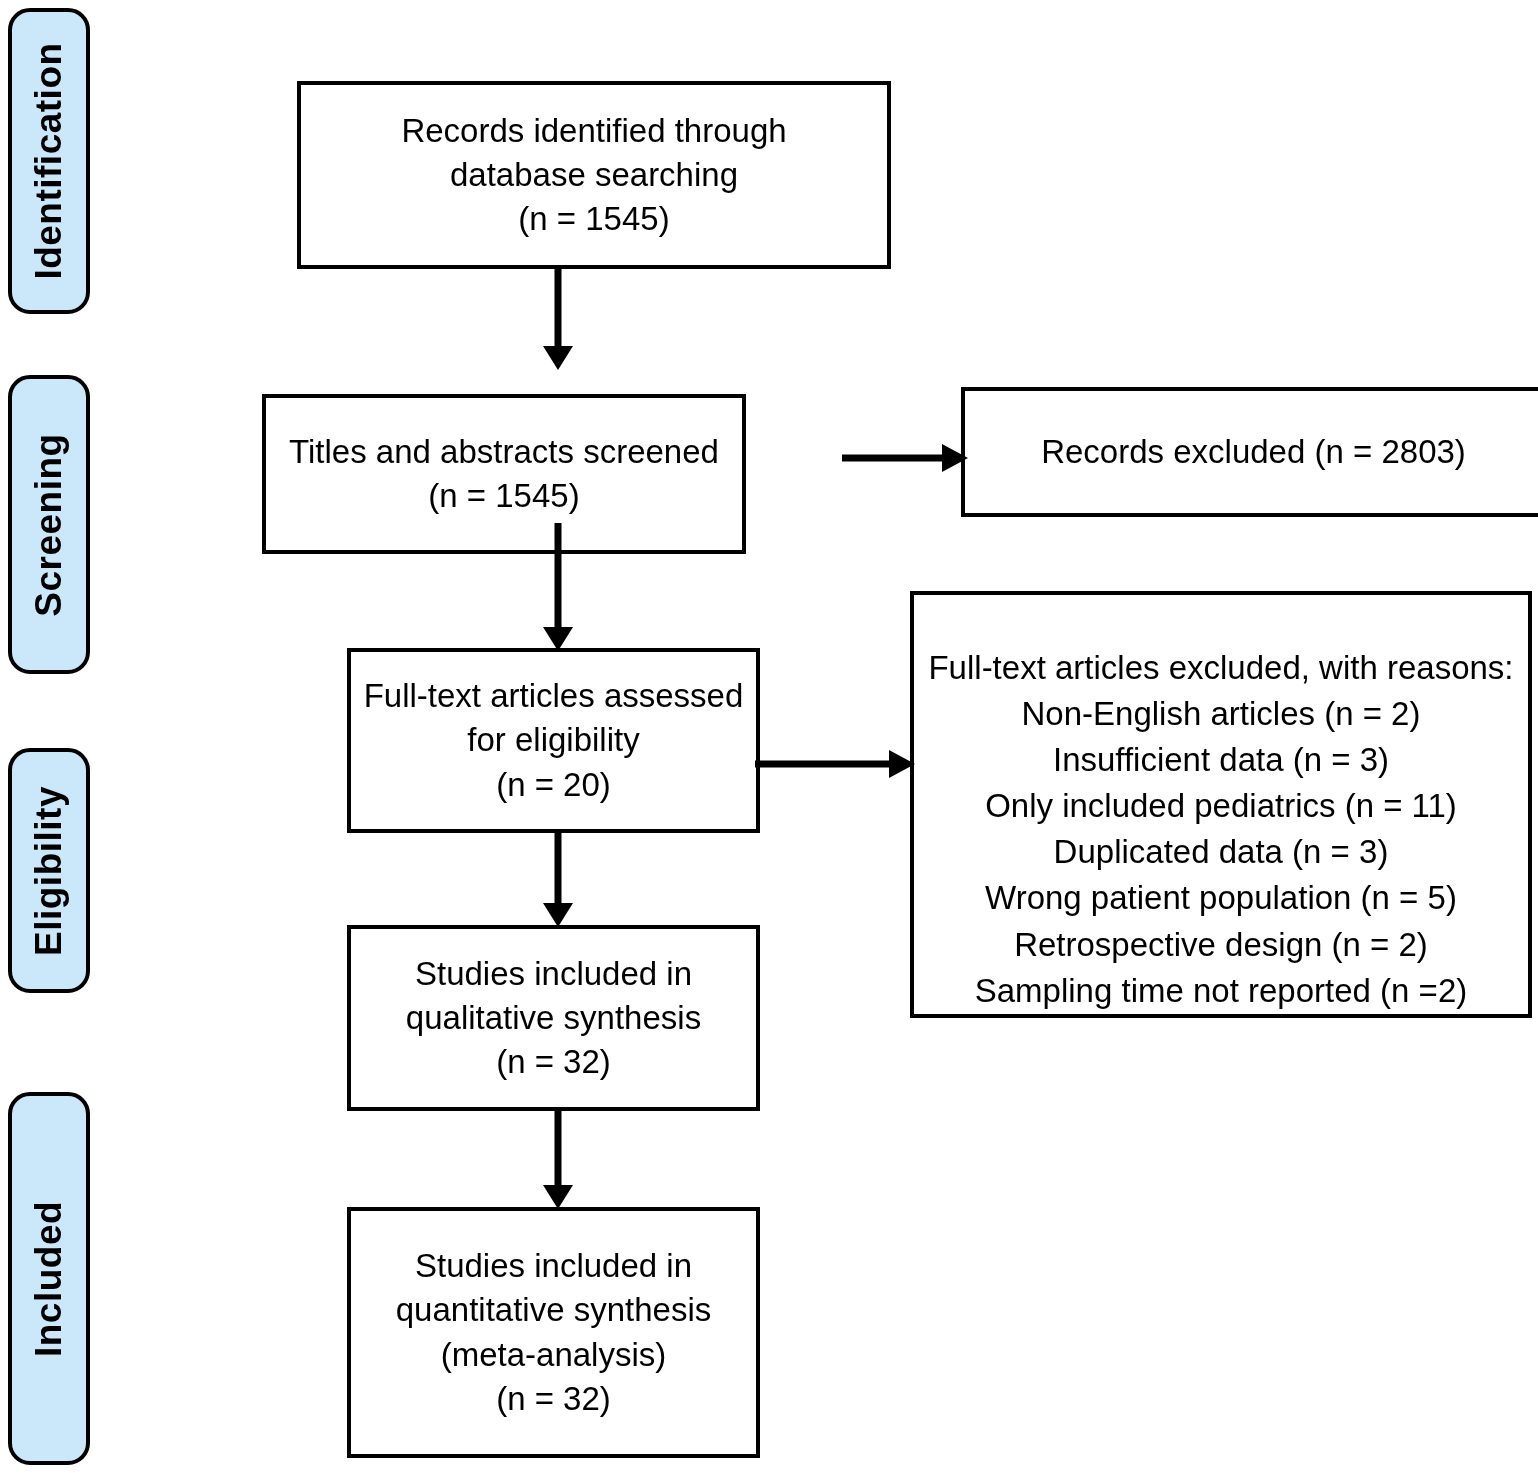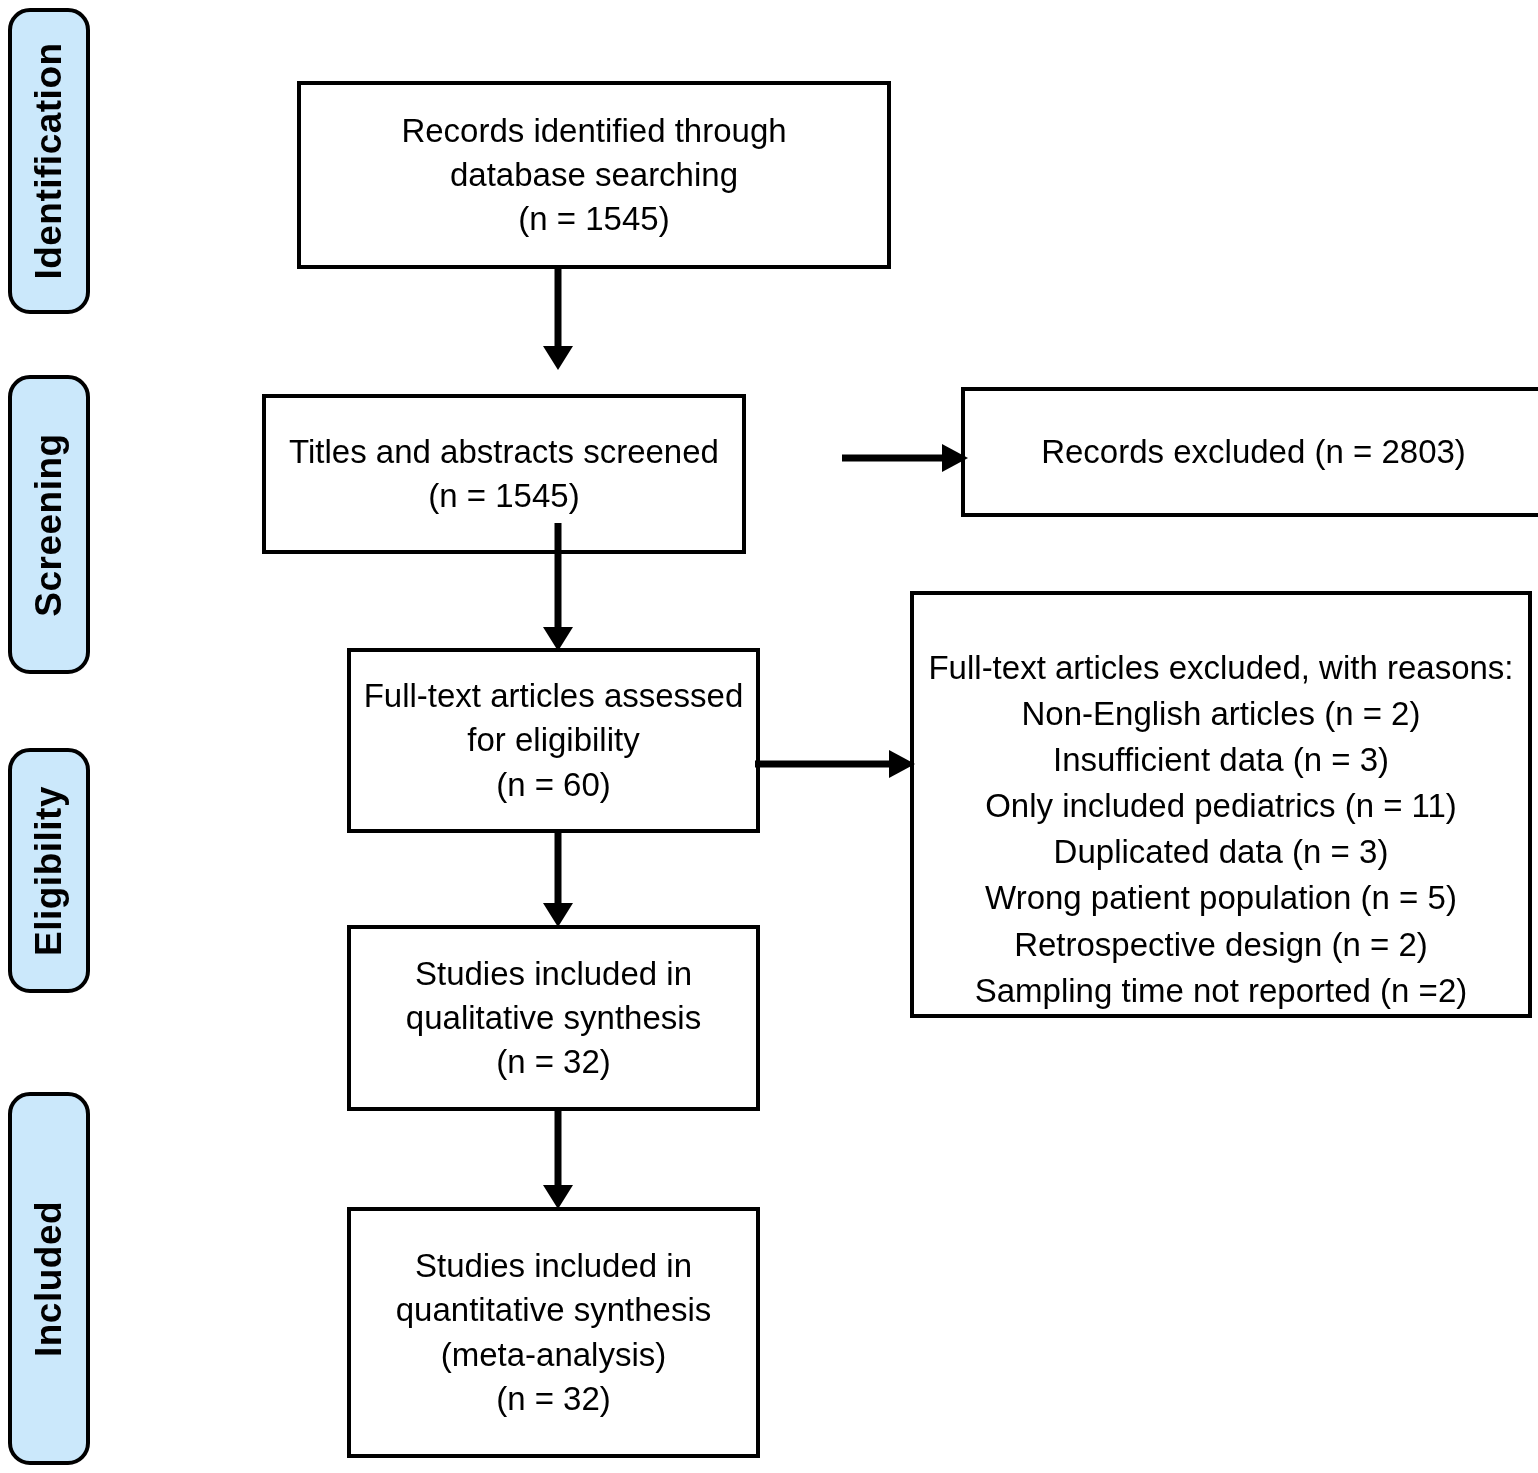--- a/index.html
+++ b/index.html
@@ -107,21 +107,21 @@
 (n = 1545)</span>
   </div>
 
   <div class="flow-box" style="left:961px; top:387px; width:585px; height:130px;">
     <span class="box-text">Records excluded (n = 2803)</span>
   </div>
 
   <div class="flow-box" style="left:347px; top:648px; width:413px; height:185px;">
     <span class="box-text">Full-text articles assessed
 for eligibility
-(n = 60)</span>
+(n = 20)</span>
   </div>
 
   <div class="flow-box reasons" style="left:910px; top:591px; width:622px; height:427px;">
     <span class="box-text">Full-text articles excluded, with reasons:
 Non-English articles (n = 2)
 Insufficient data (n = 3)
 Only included pediatrics (n = 11)
 Duplicated data (n = 3)
 Wrong patient population (n = 5)
 Retrospective design (n = 2)

